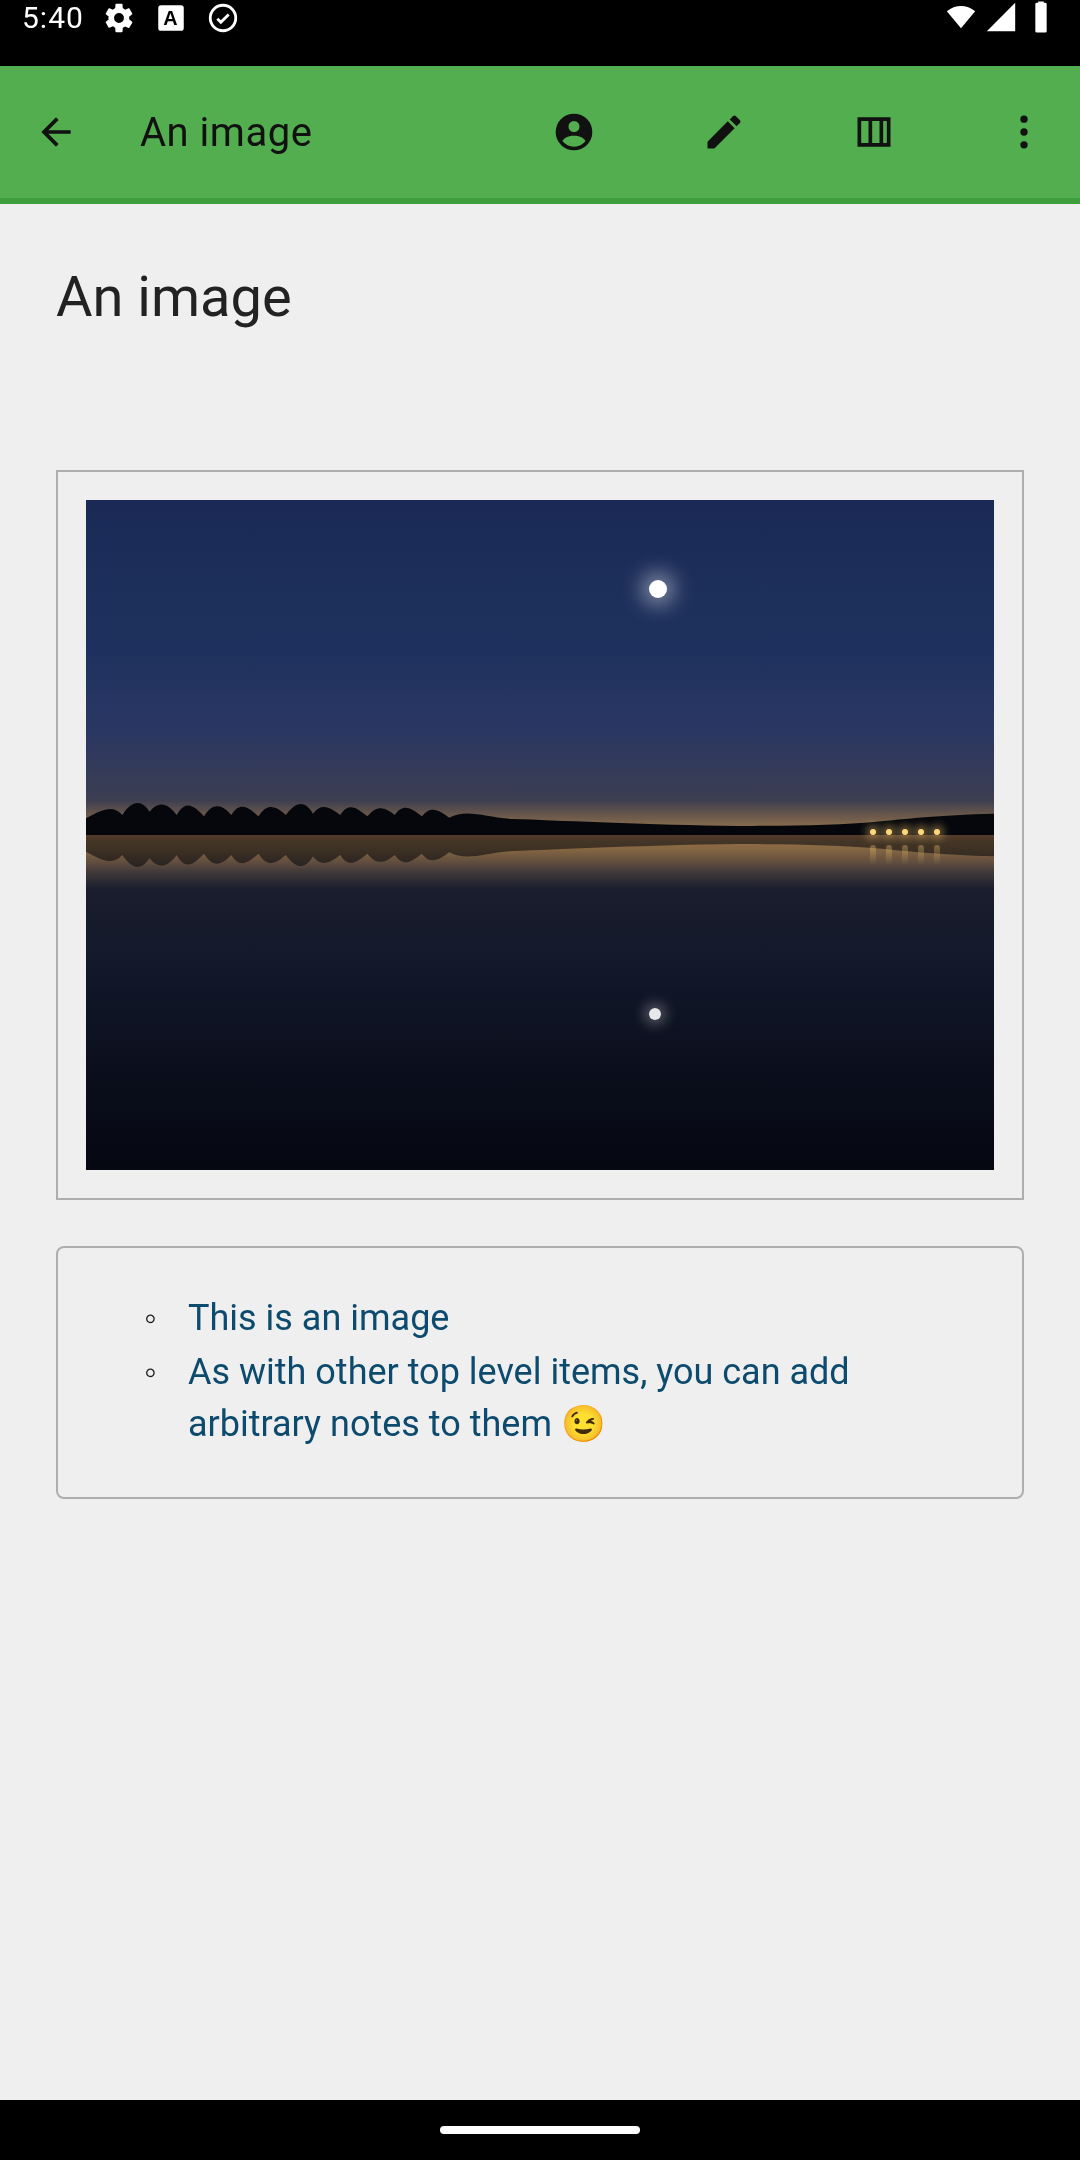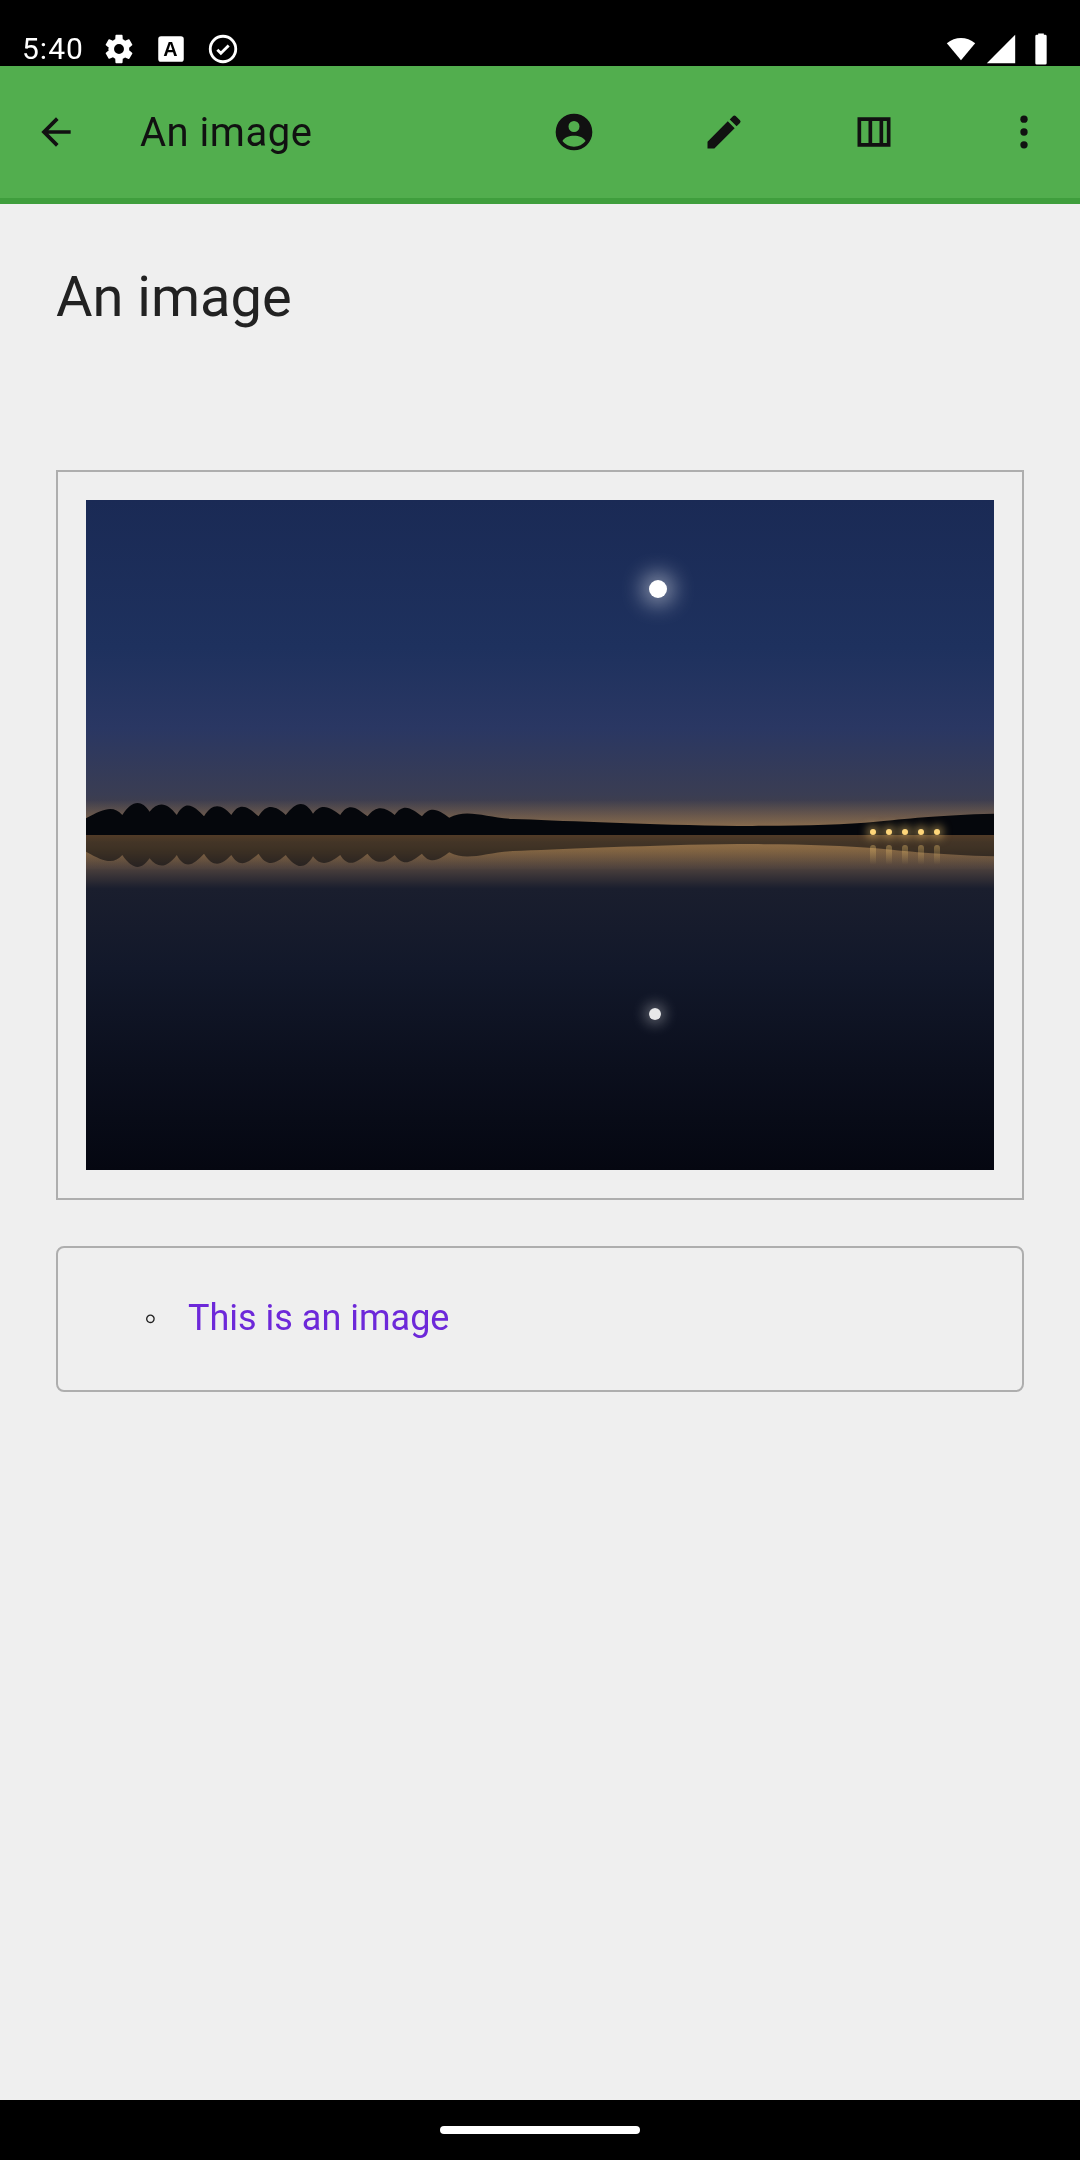--- a/index.html
+++ b/index.html
@@ -1,20 +1,20 @@
 <!DOCTYPE html>
 <html><head>
 <meta charset="utf-8">
 <style>
   * { margin: 0; padding: 0; box-sizing: border-box; }
   html, body { width: 1080px; height: 2160px; font-family: Roboto, "Helvetica Neue", Arial, sans-serif; background: #000; }
   .screen { width: 1080px; height: 2160px; display: flex; flex-direction: column; background: #000; }
 
   
-  .status-bar { height: 66px; background: #000; color: #fff; display: flex; align-items: flex-end; justify-content: space-between; padding: 0 22px 0 22px; font-size: 30px; letter-spacing: 1px; }
+  .status-bar { height: 66px; background: #000; color: #fff; display: flex; align-items: flex-start; justify-content: space-between; padding: 0 22px 0 22px; font-size: 30px; letter-spacing: 1px; }
   .status-left { display: flex; align-items: center; gap: 18px; }
   .status-right { display: flex; align-items: center; gap: 6px; }
   .sb-icon { width: 34px; height: 34px; display: inline-block; }
   .sb-icon svg { width: 100%; height: 100%; fill: #fff; }
 
   
   .app-bar { height: 138px; background: #52ae4e; display: flex; align-items: center; padding: 0 20px; gap: 10px; border-bottom: 6px solid #3f9e3d; }
   .app-bar .title { flex: 1; font-size: 40px; color: #111; margin-left: 38px; letter-spacing: .5px; }
   .app-bar .ab-icon { width: 72px; height: 72px; display: flex; align-items: center; justify-content: center; }
   .app-bar svg { width: 44px; height: 44px; fill: #111; }
@@ -47,21 +47,21 @@
   .lights span { width:6px; height:6px; border-radius:50%; background:#ffd77a; box-shadow:0 0 10px 3px rgba(255,210,120,.6); display:inline-block; }
   .lights-reflect { position:absolute; top:50%; right:6%; transform:translateY(10px); display:flex; gap:10px; opacity:.5;}
   .lights-reflect span { width:6px; height:20px; border-radius:3px; background:linear-gradient(to bottom, rgba(255,210,120,.7), rgba(255,210,120,0)); display:inline-block; }
 
   
   .notes-head { display:flex; align-items:center; justify-content:space-between; padding: 200px 56px 0 56px; }
   .notes-head h2 { font-size: 56px; font-weight: 700; color: #222; }
   .notes-head .edit-notes { width:56px; height:56px; }
   .notes-head .edit-notes svg { width:100%; height:100%; fill:#222; }
 
-  .notes-box { margin: 46px 56px 0 56px; border: 2px solid #aeaeae; border-radius: 8px; padding: 44px 36px 44px 130px; font-size: 36px; line-height: 1.45; color:#6d28d9; }
+  .notes-box { margin: 46px 56px 0 56px; border: 2px solid #aeaeae; border-radius: 8px; padding: 44px 36px 44px 130px; font-size: 36px; line-height: 1.45; color:#0c4a6e; }
   .notes-box ul { list-style: none; }
   .notes-box li { position: relative; margin-bottom: 2px; }
   .notes-box li::before { content:"◦"; position:absolute; left:-44px; top:0; font-size:36px; color:#222; }
 
   
   .nav-bar { height: 60px; background:#000; display:flex; align-items:center; justify-content:center; }
   .nav-pill { width: 200px; height: 8px; border-radius: 4px; background:#fff; }
 </style>
 </head>
 <body>
@@ -172,20 +172,21 @@
             <span></span>
             <span></span>
           </div>
       </div>
     </div>
 
 
     <div class="notes-box">
       <ul>
         <li>This is an image</li>
+        <li>As with other top level items, you can add arbitrary notes to them 😉</li>
       </ul>
     </div>
   </div>
 
   <div class="nav-bar">
     <div class="nav-pill"></div>
   </div>
 </div>
 
 </body></html>

